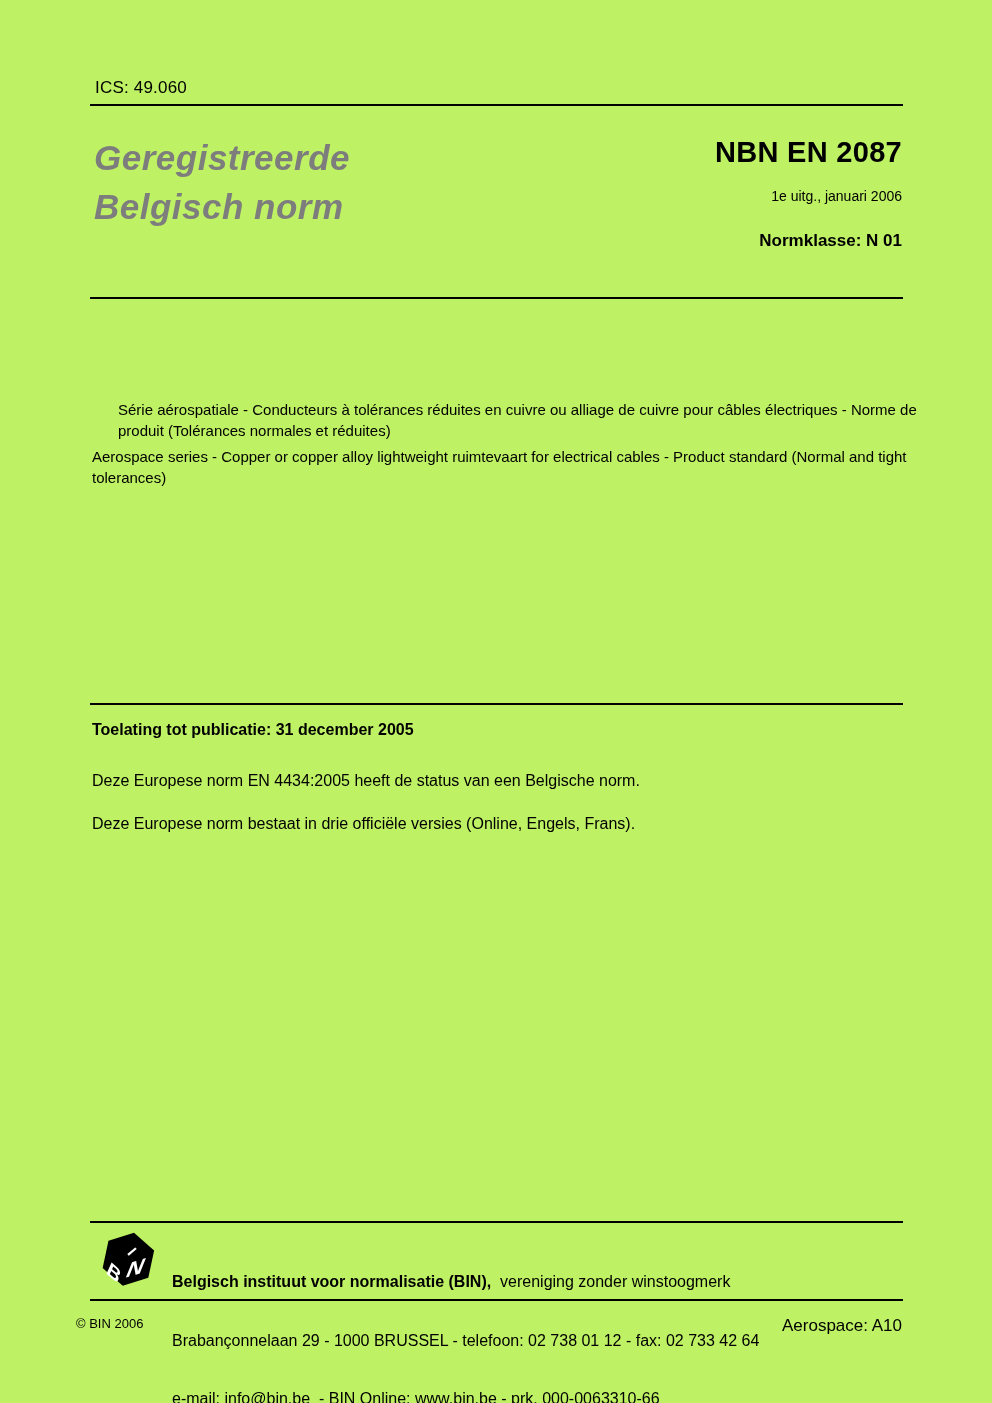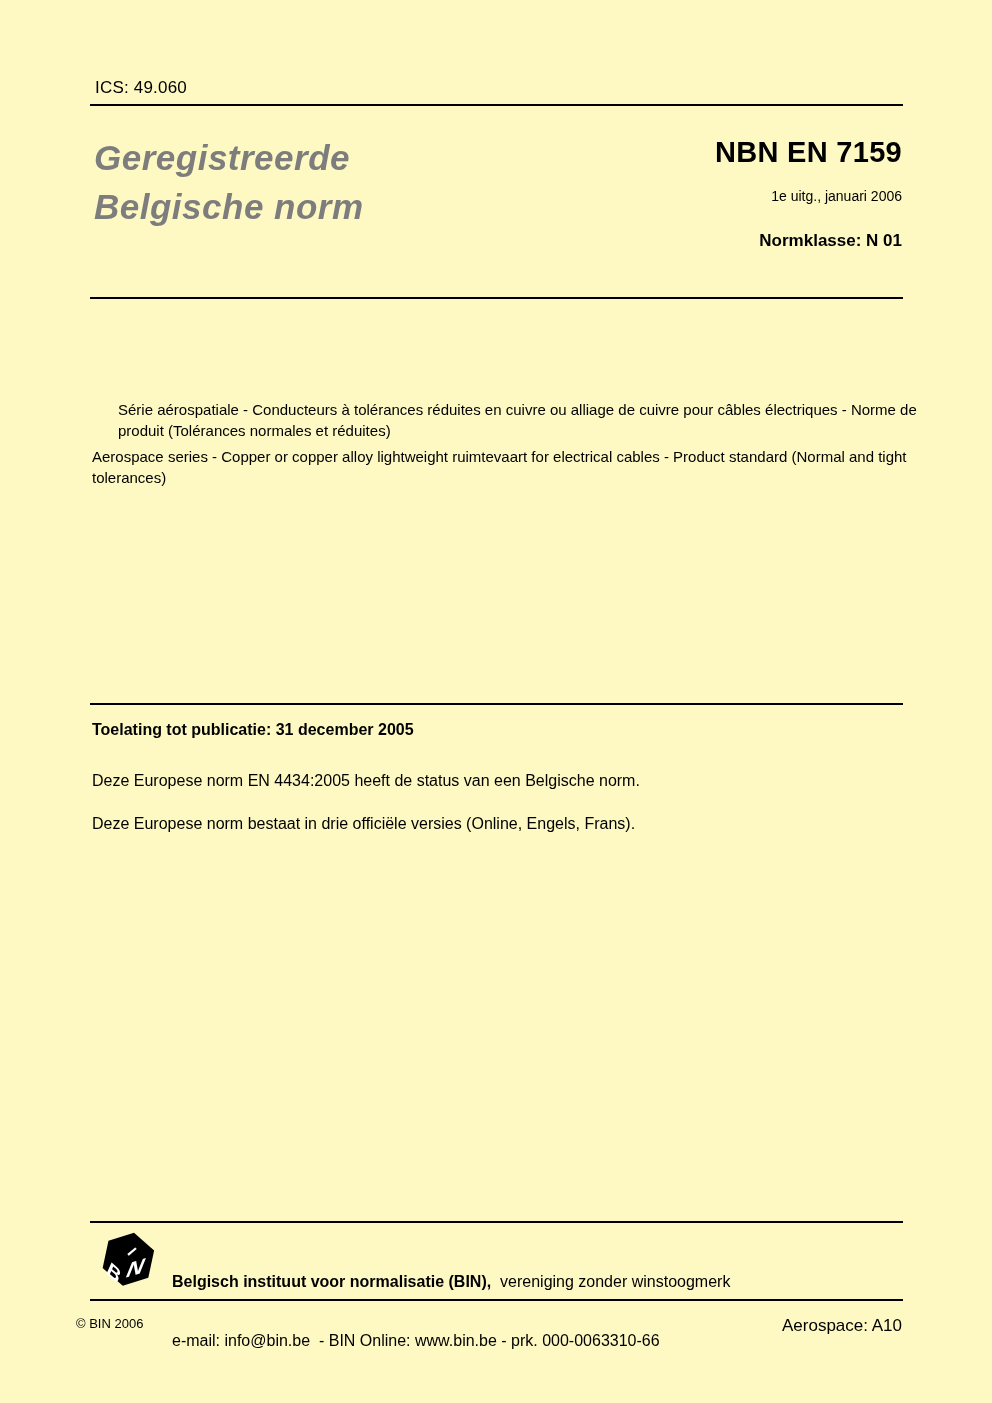--- a/index.html
+++ b/index.html
@@ -1,21 +1,21 @@
 <!DOCTYPE html>
 <html><head>
 <meta charset="utf-8">
 <style>
   * { margin: 0; padding: 0; box-sizing: border-box; }
   html, body { background: #ffffff; }
   .page {
     position: relative;
     width: 992px;
     height: 1403px;
-    background: #fef9c3;
+    background: #bef264;
     font-family: "Liberation Sans", sans-serif;
     color: #000000;
     overflow: hidden;
   }
   .rule {
     position: absolute;
     left: 90px;
     width: 813px;
     height: 2px;
     background: #000000;
@@ -129,24 +129,24 @@
 <body>
 
 <div class="page">
 
   <div class="ics">ICS: 49.060</div>
 
   <div class="rule" style="top:104px;"></div>
 
   <div class="doc-type">
     <div>Geregistreerde</div>
-    <div>Belgische norm</div>
+    <div>Belgisch norm</div>
   </div>
 
-  <div class="std-number">NBN EN 7159</div>
+  <div class="std-number">NBN EN 2087</div>
   <div class="edition">1e uitg., januari 2006</div>
   <div class="norm-class">Normklasse: N 01</div>
 
   <div class="rule" style="top:297px;"></div>
 
   <div class="subtitle subtitle-fr">Série aérospatiale - Conducteurs à tolérances réduites en cuivre ou alliage de cuivre pour câbles électriques - Norme de produit (Tolérances normales et réduites)</div>
   <div class="subtitle subtitle-en">Aerospace series - Copper or copper alloy lightweight ruimtevaart for electrical cables - Product standard (Normal and tight tolerances)</div>
 
   <div class="rule" style="top:703px;"></div>
 
@@ -160,20 +160,21 @@
     <g transform="rotate(12 30 34)">
       <polygon points="30,3 55,17 55,47 30,61 5,47 5,17" fill="#000000"></polygon>
       <text transform="translate(10,52) skewY(29)" x="0" y="0" font-family="Liberation Sans, sans-serif" font-size="21" font-weight="bold" font-style="italic" fill="#ffffff">B</text>
       <text transform="translate(31,52) skewY(-29)" x="0" y="0" font-family="Liberation Sans, sans-serif" font-size="23" font-weight="bold" font-style="italic" fill="#ffffff">N</text>
       <text transform="translate(27,26) rotate(38)" x="0" y="0" font-family="Liberation Sans, sans-serif" font-size="16" font-weight="bold" fill="#ffffff">I</text>
     </g>
   </svg>
 
   <div class="footer-block">
     <div><span class="org-bold">Belgisch instituut voor normalisatie (BIN),</span><span>  vereniging zonder winstoogmerk</span></div>
+    <div>Brabançonnelaan 29 - 1000 BRUSSEL - telefoon: 02 738 01 12 - fax: 02 733 42 64</div>
     <div>e-mail: info@bin.be  - BIN Online: www.bin.be - prk. 000-0063310-66</div>
   </div>
 
   <div class="rule" style="top:1299px;"></div>
 
   <div class="copyright">© BIN 2006</div>
   <div class="price-group">Aerospace: A10</div>
 
 </div>
 

